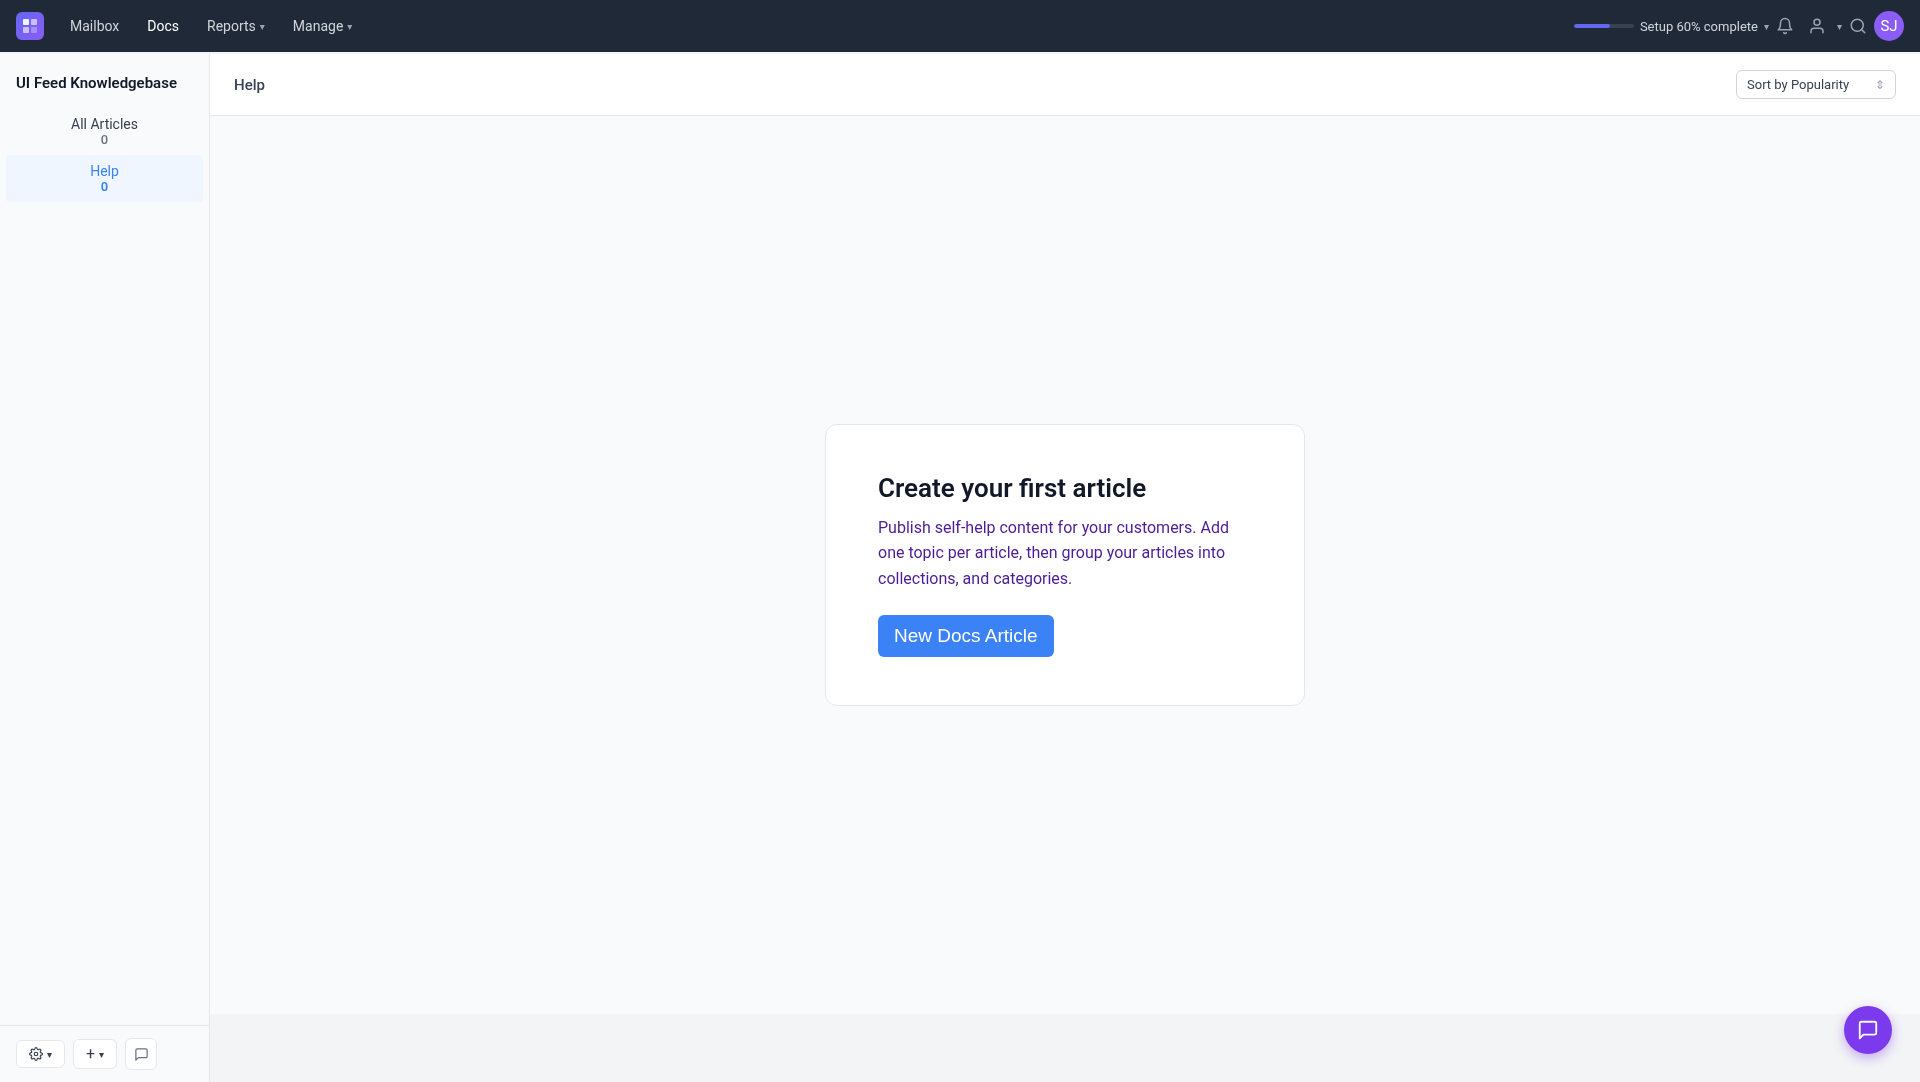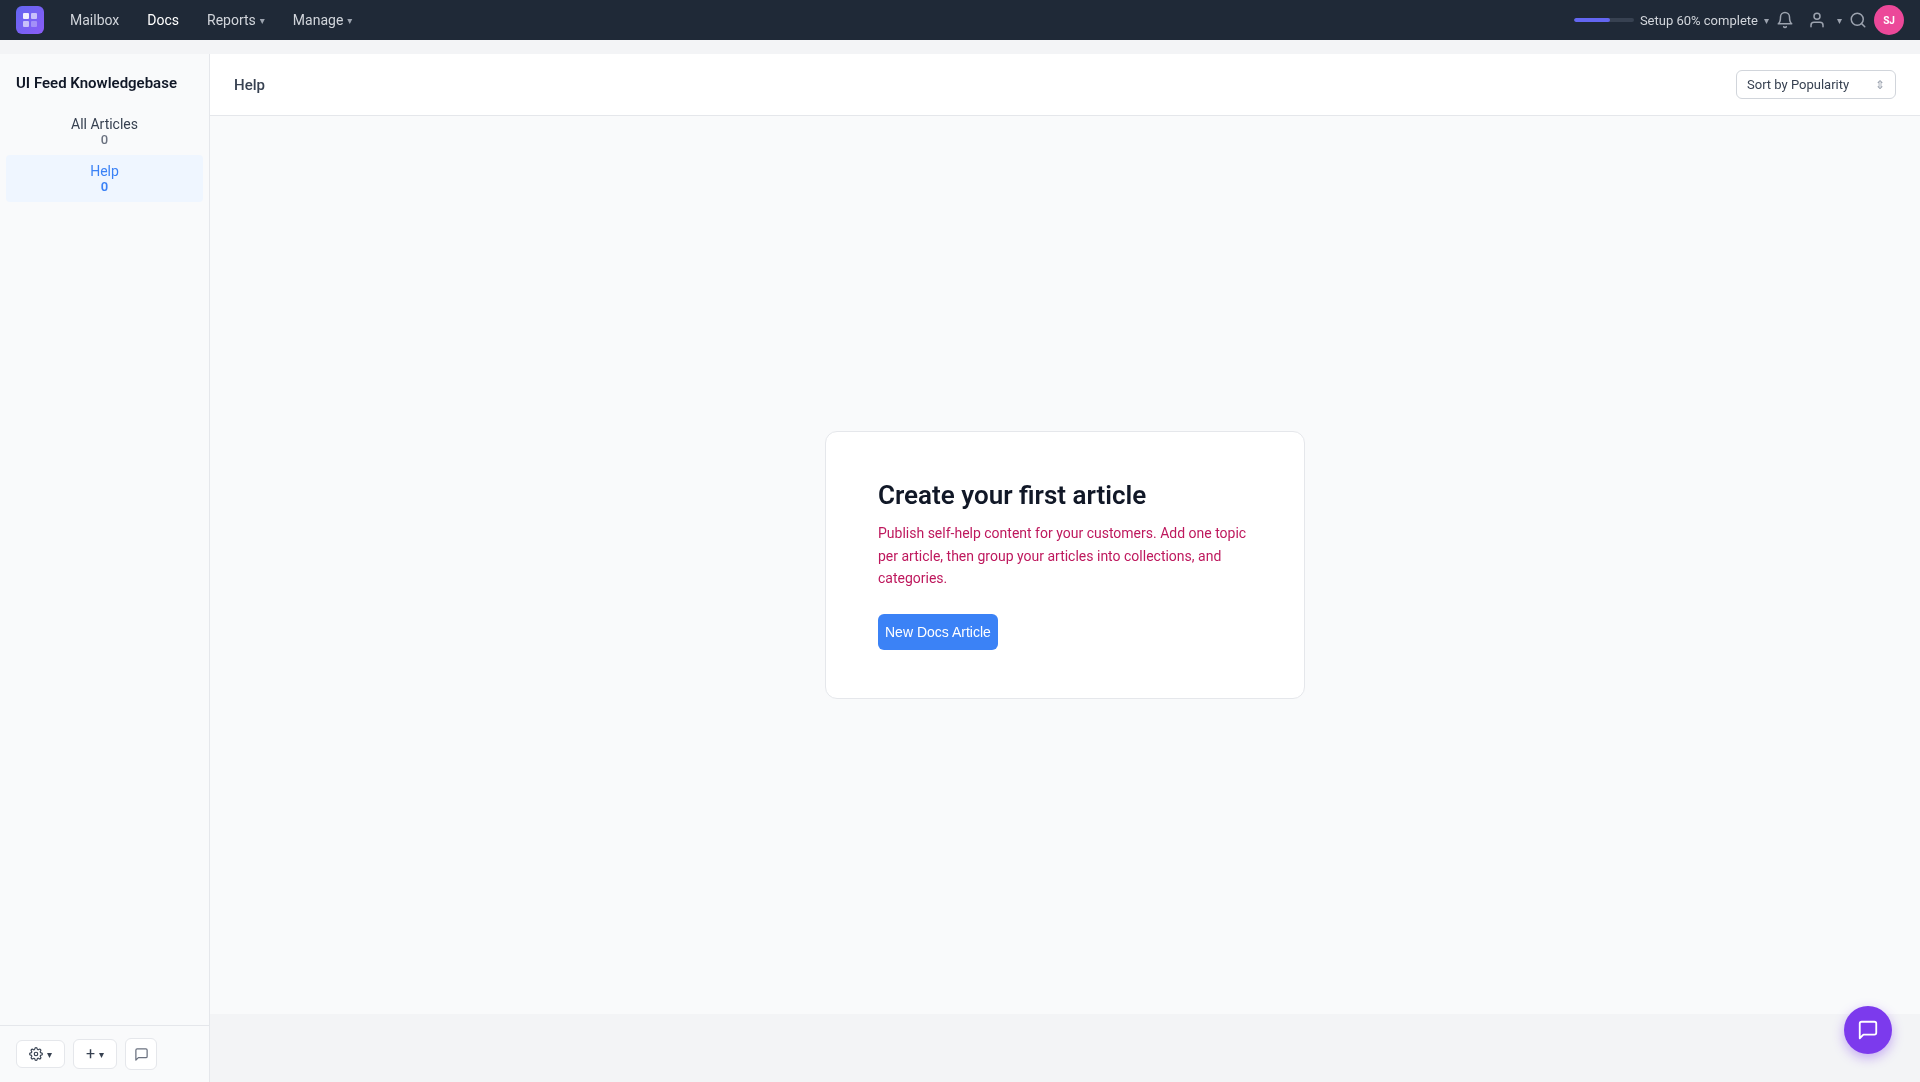--- a/index.html
+++ b/index.html
@@ -3,21 +3,21 @@
   <meta charset="utf-8">
   <style>
     * { margin: 0; padding: 0; box-sizing: border-box; }
     body { font-family: -apple-system, BlinkMacSystemFont, 'Segoe UI', Roboto, sans-serif; background: #f3f4f6; height: 1082px; overflow: hidden; }
 
     
     .top-nav {
       display: flex;
       align-items: center;
       background: #1f2937;
-      height: 40px;
+      height: 52px;
       padding: 0 16px;
       gap: 24px;
       position: fixed;
       top: 0; left: 0; right: 0;
       z-index: 100;
     }
     .nav-logo {
       width: 28px; height: 28px;
       background: linear-gradient(135deg, #6366f1, #8b5cf6);
       border-radius: 6px;
@@ -52,23 +52,23 @@
       width: 60%;
     }
     .nav-icon-btn {
       color: #9ca3af; cursor: pointer; font-size: 18px;
       display: flex; align-items: center; justify-content: center;
       width: 32px; height: 32px;
       position: relative;
     }
     .avatar {
       width: 30px; height: 30px;
-      background: #ec4899; border-radius: 50%;
-      display: flex; align-items: center; justify-content: center;
-      color: white; font-size: 10px; font-weight: 700;
+      background: #8b5cf6; border-radius: 50%;
+      display: flex; align-items: center; justify-content: center;
+      color: white; font-size: 15px; font-weight: 400;
       cursor: pointer;
     }
     .chevron-down { font-size: 10px; color: #9ca3af; }
 
     
     .app-layout {
       display: flex;
       padding-top: 54px;
       height: 1014px;
     }
@@ -201,34 +201,34 @@
       max-width: 480px;
       width: 100%;
     }
     .empty-state-title {
       font-size: 26px;
       font-weight: 600;
       color: #111827;
       margin-bottom: 12px;
     }
     .empty-state-desc {
-      font-size: 14px;
-      color: #be185d;
+      font-size: 16px;
+      color: #4c1d95;
       line-height: 1.6;
       margin-bottom: 24px;
     }
     .new-article-btn {
       display: inline-flex;
       align-items: center;
-      padding: 10px 7px;
+      padding: 10px 16px;
       background: #3b82f6;
       color: white;
       border: none;
       border-radius: 6px;
-      font-size: 14px;
+      font-size: 19px;
       font-weight: 500;
       cursor: pointer;
       text-decoration: none;
     }
 
     
     .chat-fab {
       position: fixed;
       bottom: 28px;
       right: 28px;

